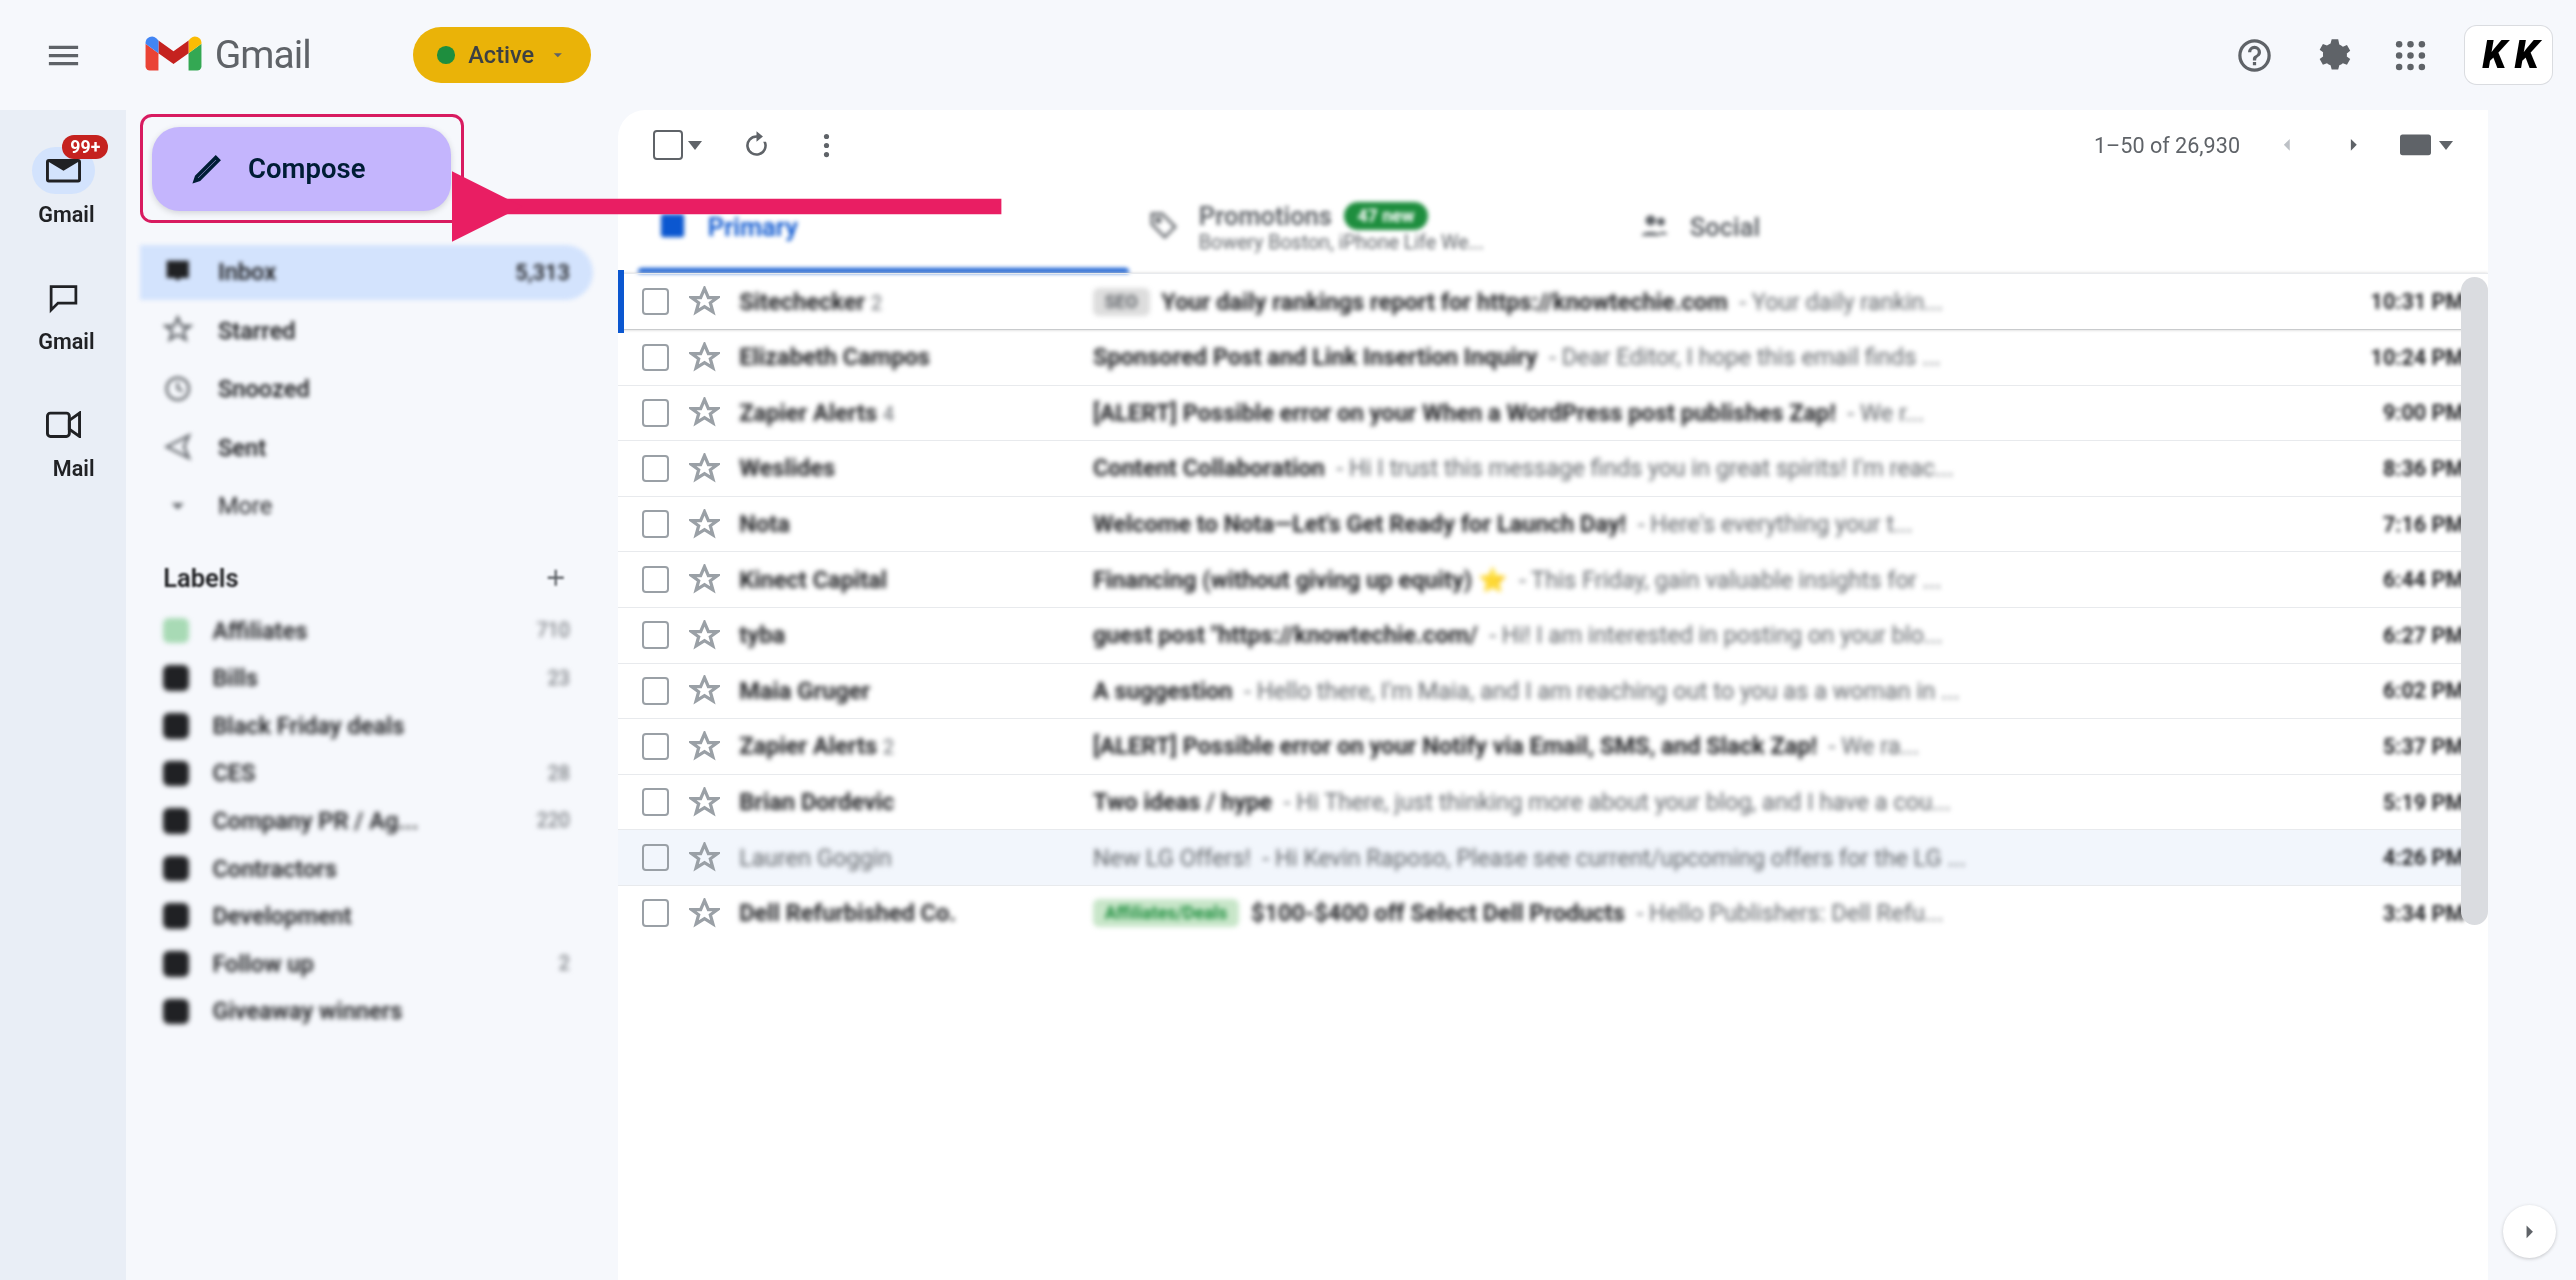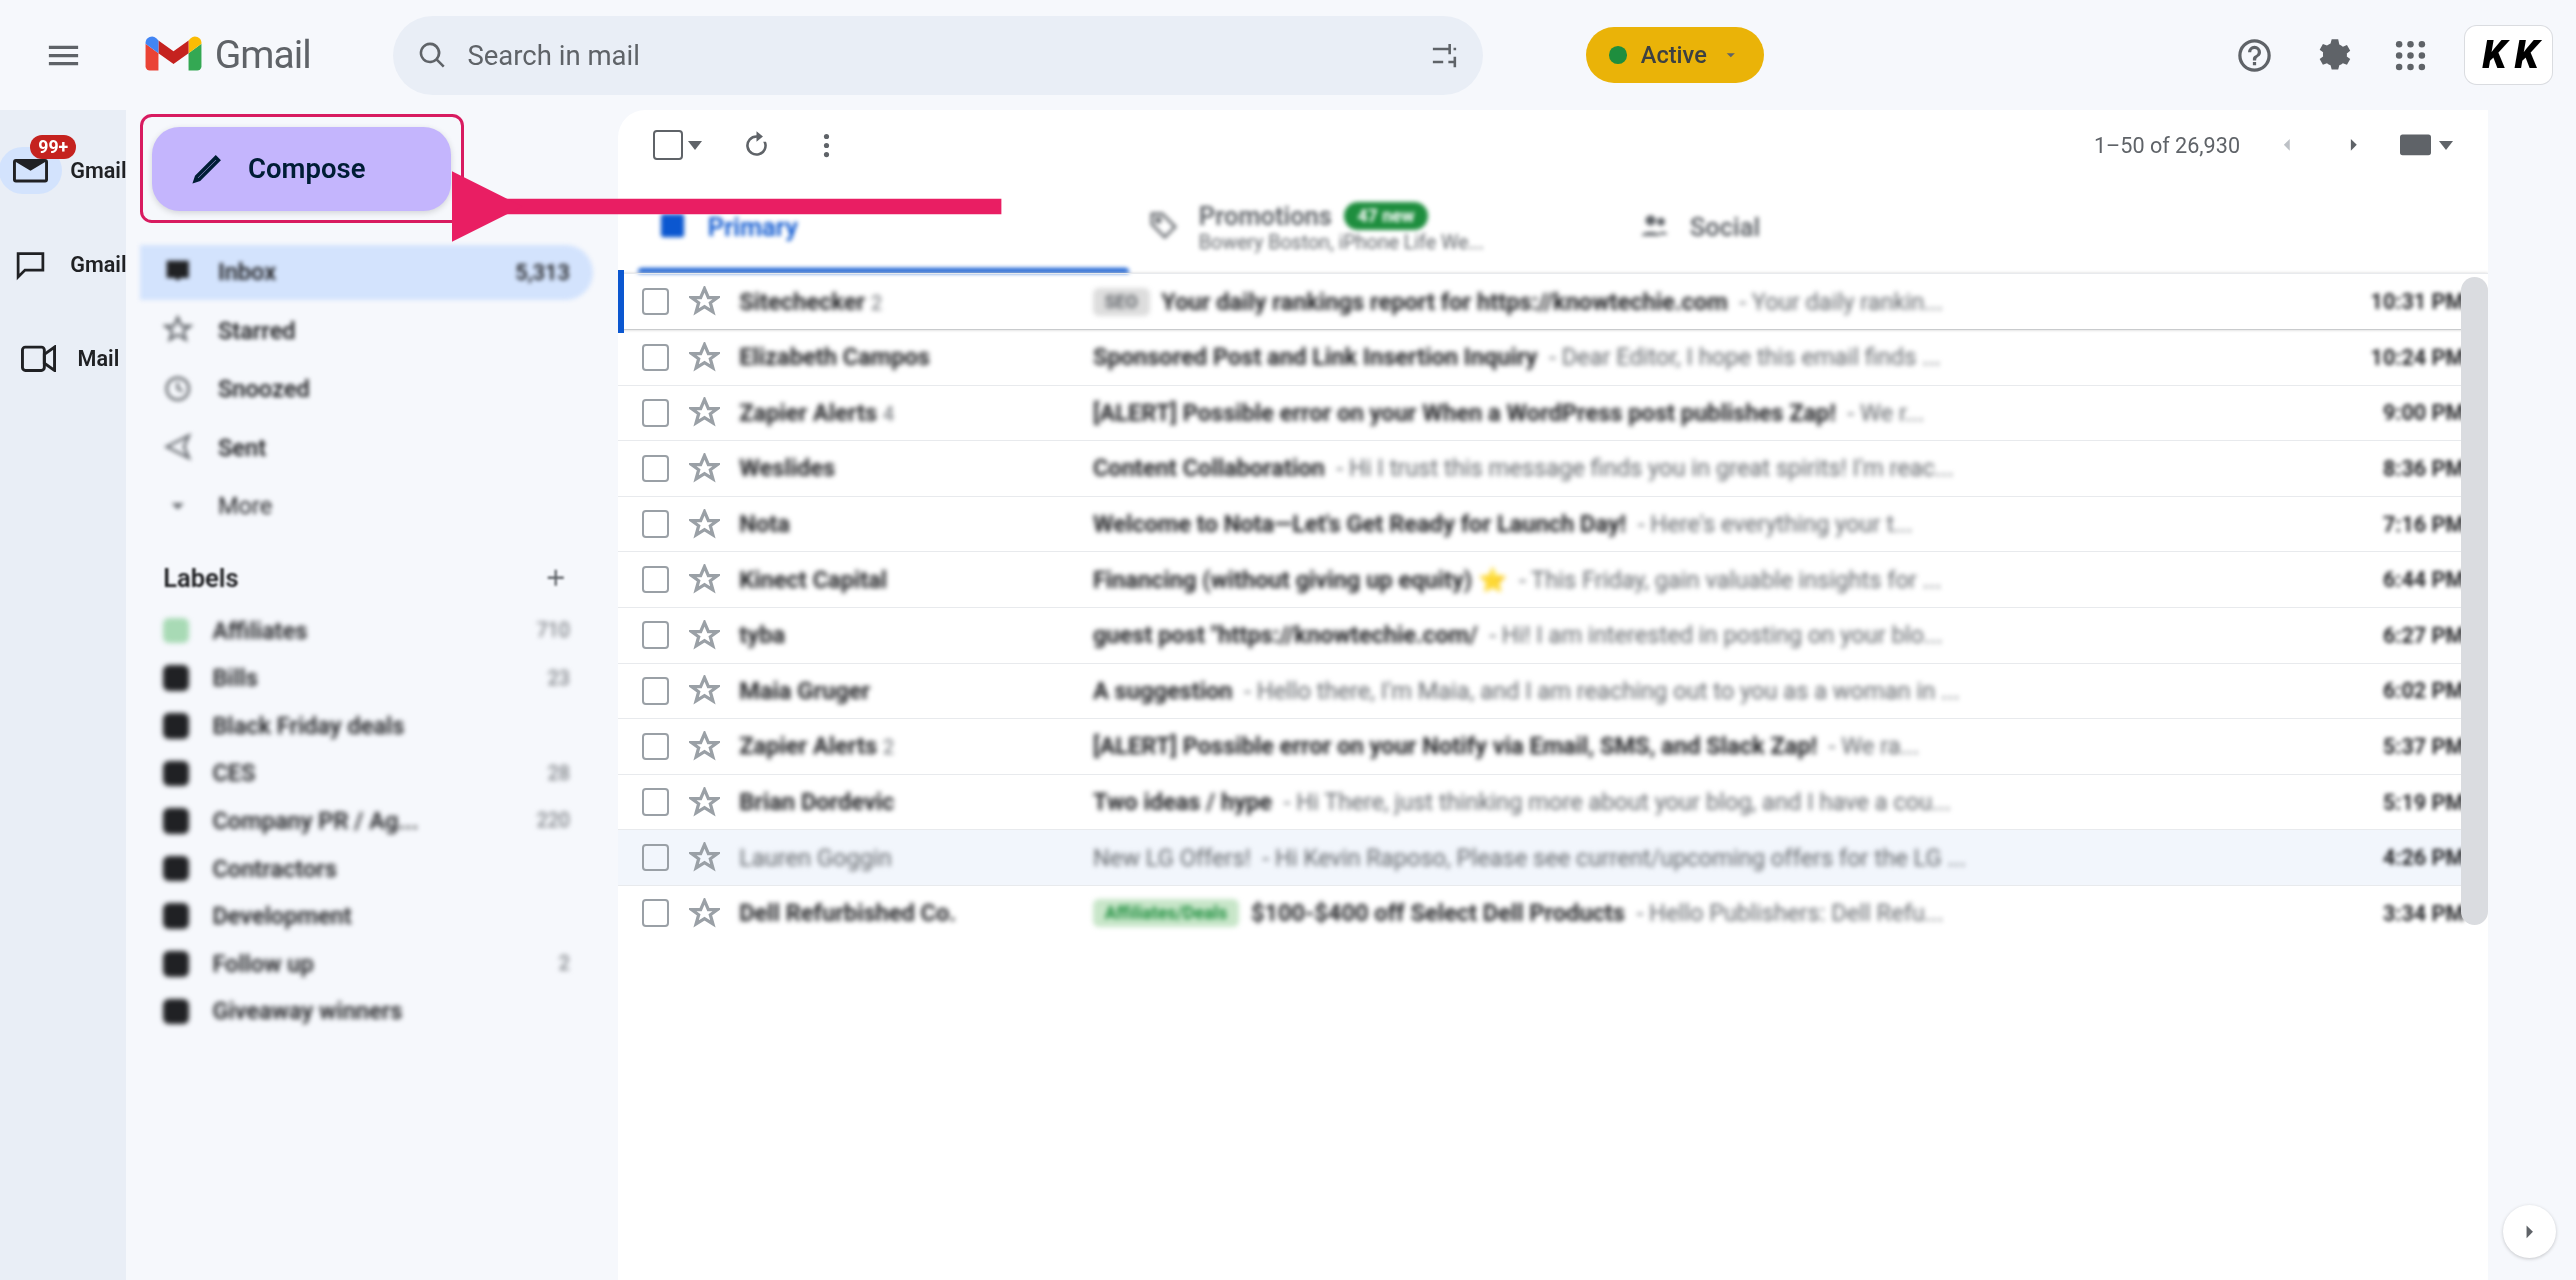--- a/index.html
+++ b/index.html
@@ -17,21 +17,21 @@
   .status-dot { width:17.7px;height:17.7px;border-radius:50%; background:#1e8e3e;}
   .status-chip span{ font-size:23.6px; color:#3c4043; font-weight:500;}
   .top-icons { margin-left:auto; display:flex; align-items:center; gap:31px;}
   .icon-btn { width:47px;height:47px;display:flex;align-items:center;justify-content:center;cursor:pointer;}
   .icon-btn svg{ width:39px;height:39px;fill:#5f6368;}
   .ext-chip { background:#fff; border-radius:11.8px; padding:5.9px 17.7px; display:flex;align-items:center; gap:11.8px; box-shadow:0 0 0 1px #dadce0;}
   .ext-chip span { font-size:39px; font-weight:900; font-style:italic; letter-spacing:-3.9px;}
 
   
   .left-rail { position:absolute; left:0; top:110px; bottom:0; width:126px; background:#e9eef6; display:flex; flex-direction:column; align-items:center; padding-top:37px; gap:47px;}
-  .rail-item { display:flex; flex-direction:row; align-items:center; gap:7.9px; cursor:pointer;}
+  .rail-item { display:flex; flex-direction:column; align-items:flex-end; gap:7.9px; cursor:pointer;}
   .rail-item .rail-icon { width:63px;height:47px; border-radius:23.6px; display:flex;align-items:center;justify-content:center; position:relative;}
   .rail-item.active .rail-icon{ background:#d3e3fd;}
   .rail-item span{ font-size:21.6px; font-weight:600; color:#202124;}
   .rail-badge{ position:absolute; top:-11.8px; right:-13.7px; background:#c5221f; color:#fff; font-size:17.7px; font-weight:700; padding:2px 7.9px; border-radius:19.6px;}
 
   
   .sidebar { position:absolute; left:126px; top:110px; bottom:0; width:481px; background:#f6f8fc; padding:3.9px 13.7px 0 13.7px;}
   .compose-wrap { border:3.9px solid #d81b60; border-radius:11.8px; padding:9.8px; width:324px;}
   .compose-btn { background:#c4b5fd; border-radius:27.5px; padding:25.5px 39px; display:flex;align-items:center;gap:23.6px; cursor:pointer; box-shadow:0 2px 5.9px rgba(0,0,0,0.15);}
   .compose-btn span{ font-size:27.5px; font-weight:600; color:#001d35;}
@@ -105,29 +105,20 @@
   <div class="logo-area">
     <svg class="gmail-logo" viewBox="0 0 52 40">
         <path fill="#ea4335" d="M4 34h8V18L0 9v21a4 4 0 004 4z"></path>
         <path fill="#34a853" d="M40 34h8a4 4 0 004-4V9l-12 9z"></path>
         <path fill="#fbbc04" d="M40 6v12l12-9V8a6 6 0 00-10-4z"></path>
         <path fill="#c5221f" d="M12 18V6l14 10L40 6v12L26 28z"></path>
         <path fill="#4285f4" d="M0 8v1l12 9V6L10 4a6 6 0 00-10 4z"></path>
       </svg>
     <span class="gmail-text">Gmail</span>
   </div>
-  <div class="search-box">
-    <svg class="tb-icon" viewBox="0 0 24 24">
-        <path d="M10 2a8 8 0 105 14.3l5 5 1.4-1.4-5-5A8 8 0 0010 2zm0 2a6 6 0 110 12 6 6 0 010-12z"></path>
-      </svg>
-    <input placeholder="Search in mail" style="">
-    <svg class="tb-icon" viewBox="0 0 24 24">
-        <path d="M3 6h12v2H3zm0 10h8v2H3zm16-10h2v2h-2zm-4 10h6v2h-6zM15 3h2v8h-2zm4 10h2v8h-2z"></path>
-      </svg>
-  </div>
   <div class="status-chip">
     <div class="status-dot"></div>
     <span>Active</span>
     <svg width="19.6" height="19.6" viewBox="0 0 24 24" fill="#5f6368">
         <path d="M7 10l5 5 5-5z"></path>
       </svg>
   </div>
   <div class="top-icons">
     <div class="icon-btn">
         <svg viewBox="0 0 24 24">

